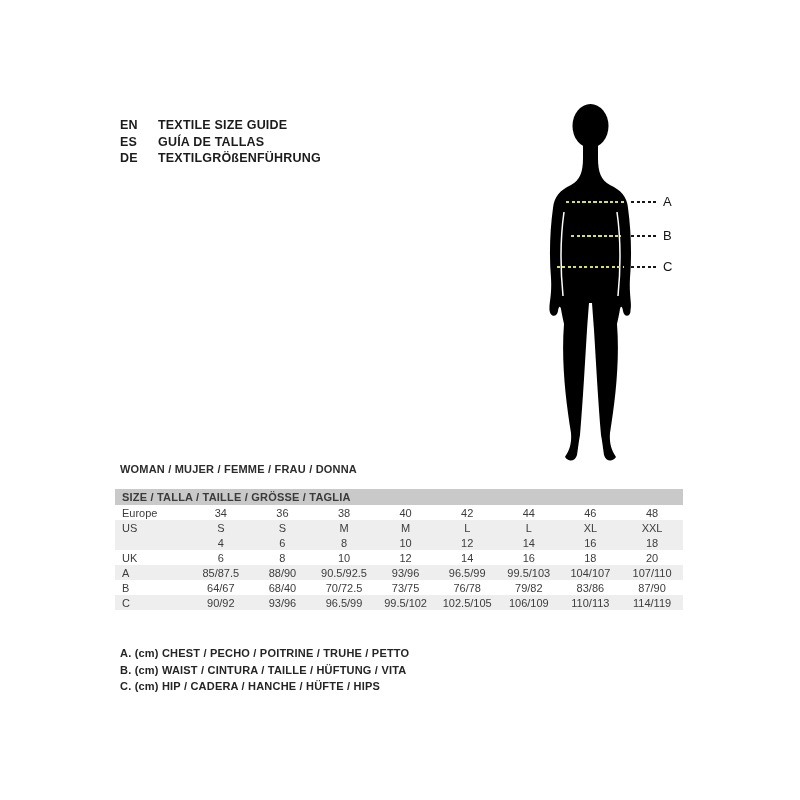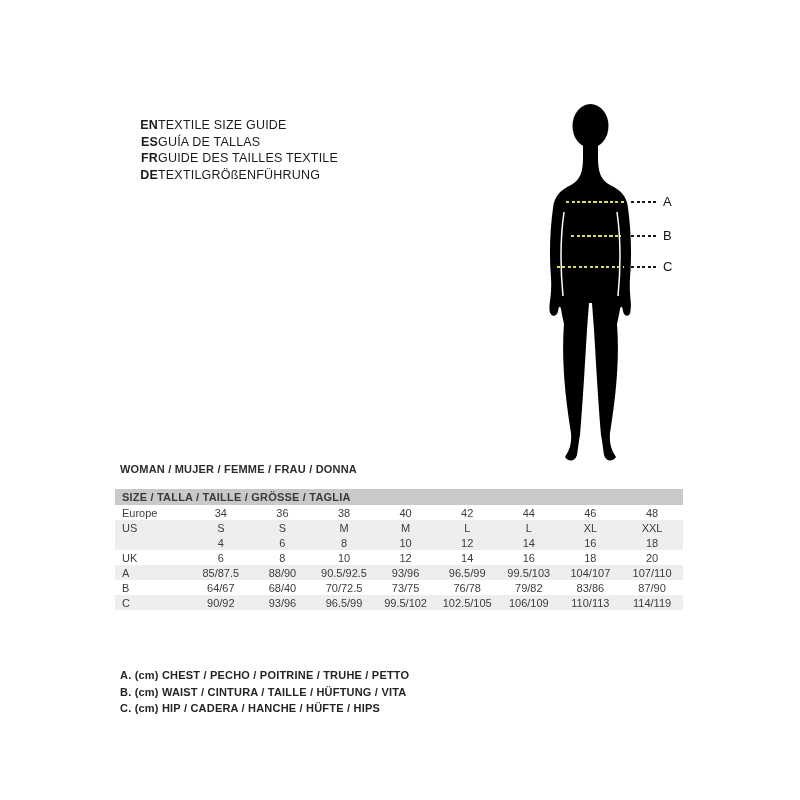--- a/index.html
+++ b/index.html
@@ -2,23 +2,23 @@
 <html><head>
 <meta charset="utf-8">
 <style>
   html,body{margin:0;padding:0;}
   body{
     width:800px;height:800px;background:#ffffff;position:relative;
     font-family:"Liberation Sans", sans-serif;color:#1d1d1d;overflow:hidden;
   }
   
   .lang-list{position:absolute;left:120px;top:117px;}
-  .lang-row{display:flex;height:16.6px;align-items:center;text-align:right;}
+  .lang-row{display:flex;height:16.6px;align-items:center;}
   .lang-code{width:38px;font-size:12.5px;font-weight:bold;letter-spacing:.2px;color:#1b1b1b;}
-  .lang-label{font-size:12.5px;font-weight:normal;letter-spacing:.2px;color:#1b1b1b;white-space:nowrap;}
+  .lang-label{font-size:12.5px;font-weight:bold;letter-spacing:.2px;color:#1b1b1b;white-space:nowrap;}
 
   
   .figure-svg{position:absolute;left:535px;top:100px;}
   .measure{position:absolute;height:2px;}
   .dash-accent{background:repeating-linear-gradient(90deg,#d9dd60 0 3px,transparent 3px 5.5px);}
   .dash-dark{background:repeating-linear-gradient(90deg,#161616 0 3px,transparent 3px 5.5px);}
   .measure-label{position:absolute;width:16px;font-size:13px;color:#141414;text-align:left;}
 
   
   .section-title{position:absolute;left:120px;top:463px;font-size:11px;font-weight:bold;letter-spacing:.2px;color:#2c2c2c;white-space:nowrap;}
@@ -32,38 +32,34 @@
   .size-table td{
     height:15px;padding:0;font-size:11px;font-weight:normal;color:#3c3c3c;
     text-align:center;vertical-align:middle;white-space:nowrap;
   }
   .size-table td.lbl{text-align:left;padding-left:7px;}
   .size-table tr.shade{background:#eeeeee;padding-left:48px;}
   .c-lbl{width:75px;}
   .c-d{width:61.6px;}
 
   
-  .legend{position:absolute;left:120px;top:667px;}
+  .legend{position:absolute;left:120px;top:645px;}
   .legend-row{height:16.6px;display:flex;align-items:center;font-size:11px;font-weight:bold;color:#252525;letter-spacing:.2px;white-space:nowrap;}
 </style>
 </head>
 <body>
 
 <div class="lang-list">
   <div class="lang-row">
     <span class="lang-code">EN</span>
     <span class="lang-label">TEXTILE SIZE GUIDE</span>
   </div>
   <div class="lang-row">
     <span class="lang-code">ES</span>
     <span class="lang-label">GUÍA DE TALLAS</span>
-  </div>
-  <div class="lang-row">
-    <span class="lang-code">FR</span>
-    <span class="lang-label">GUIDE DES TAILLES TEXTILE</span>
   </div>
   <div class="lang-row">
     <span class="lang-code">DE</span>
     <span class="lang-label">TEXTILGRÖßENFÜHRUNG</span>
   </div>
 </div>
 
 <svg class="figure-svg" width="115" height="370" viewBox="0 0 115 370">
   <ellipse cx="55.5" cy="26" rx="18" ry="22" fill="#000"></ellipse>
   <rect x="48" y="34" width="15" height="28" fill="#000"></rect>

